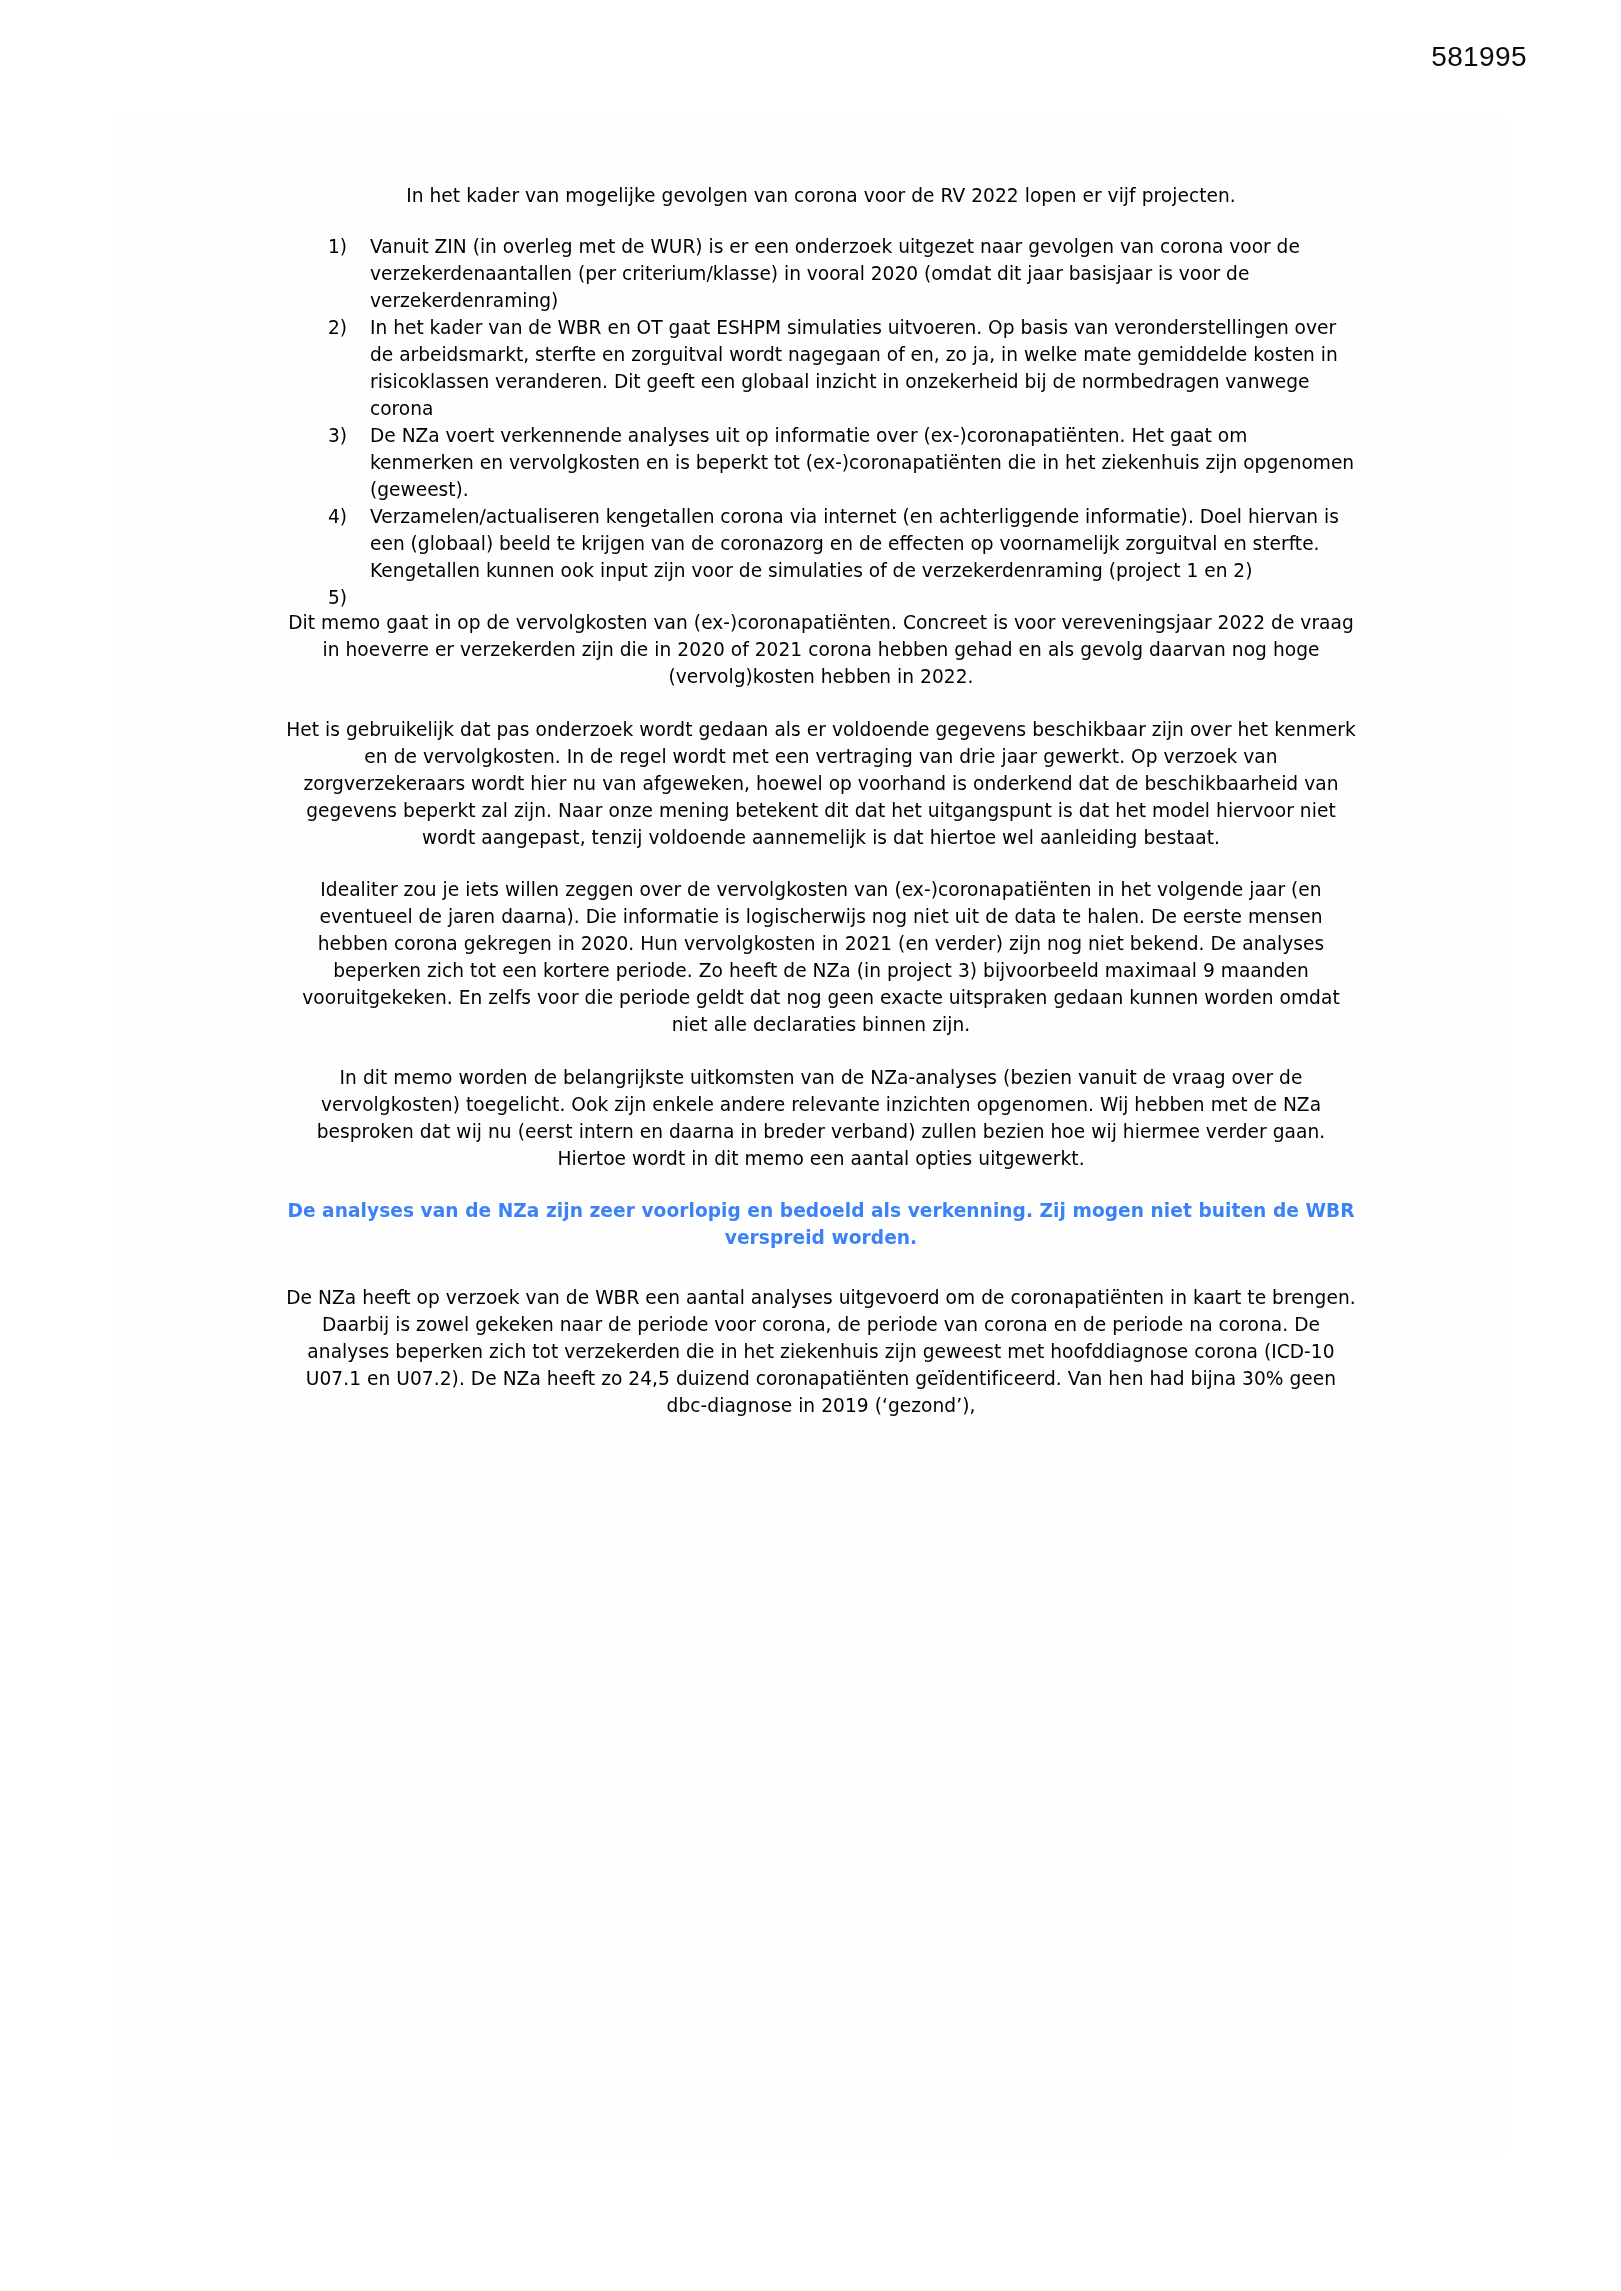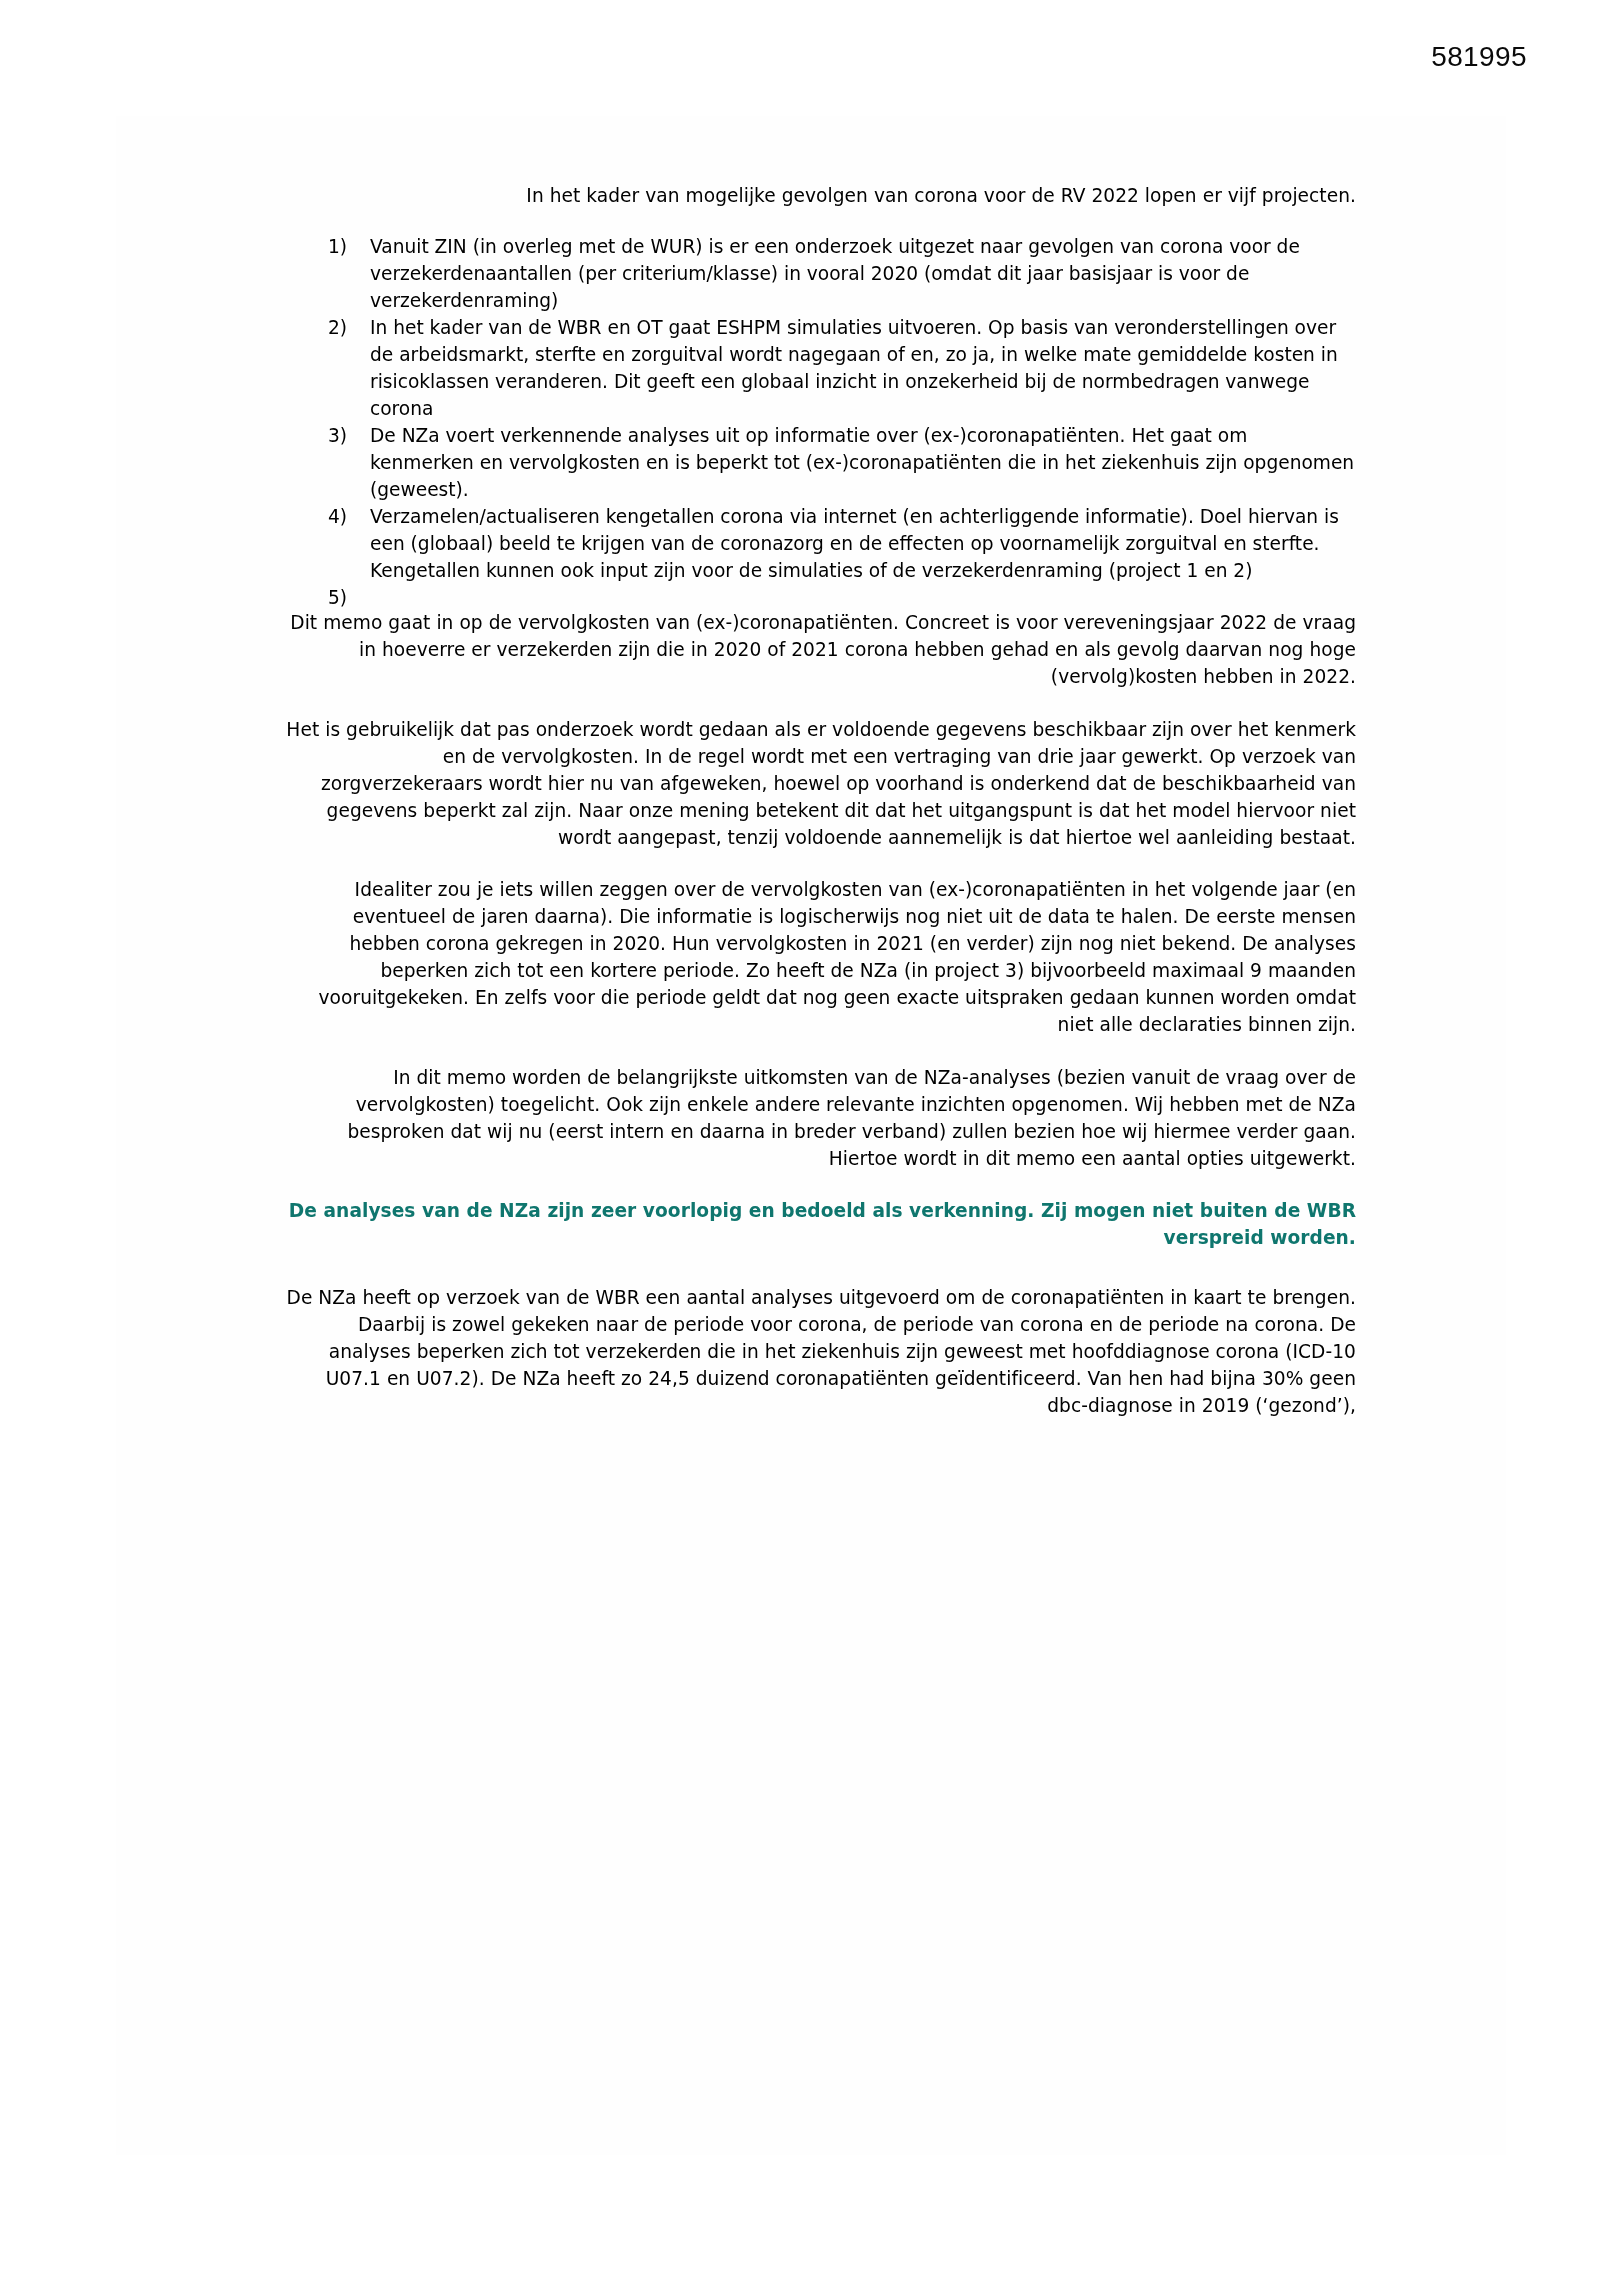--- a/index.html
+++ b/index.html
@@ -66,26 +66,26 @@
     line-height: 1.35;
     display: inline-block;
   }
   .section-head-wrap { margin: 0 0 55px 0; }
   .section-head-wrap.tight { margin: 0 0 33px 0; }
 
   p.para {
     font-size: 18.6px;
     line-height: 27px;
     margin: 0 0 25.5px 0;
-    text-align: right;
+    text-align: center;
     letter-spacing: 0.05px;
   }
   p.para.lead { margin-bottom: 23.5px; }
   p.para.warn {
-    color: #0f766e;
+    color: #3b82f6;
     font-weight: bold;
     margin-top: 7.8px;
     margin-bottom: 33px;
   }
   p.subhead-italic {
     font-size: 18.6px;
     font-style: italic;
     line-height: 27px;
     margin: 0 0 33px 0;
   }

